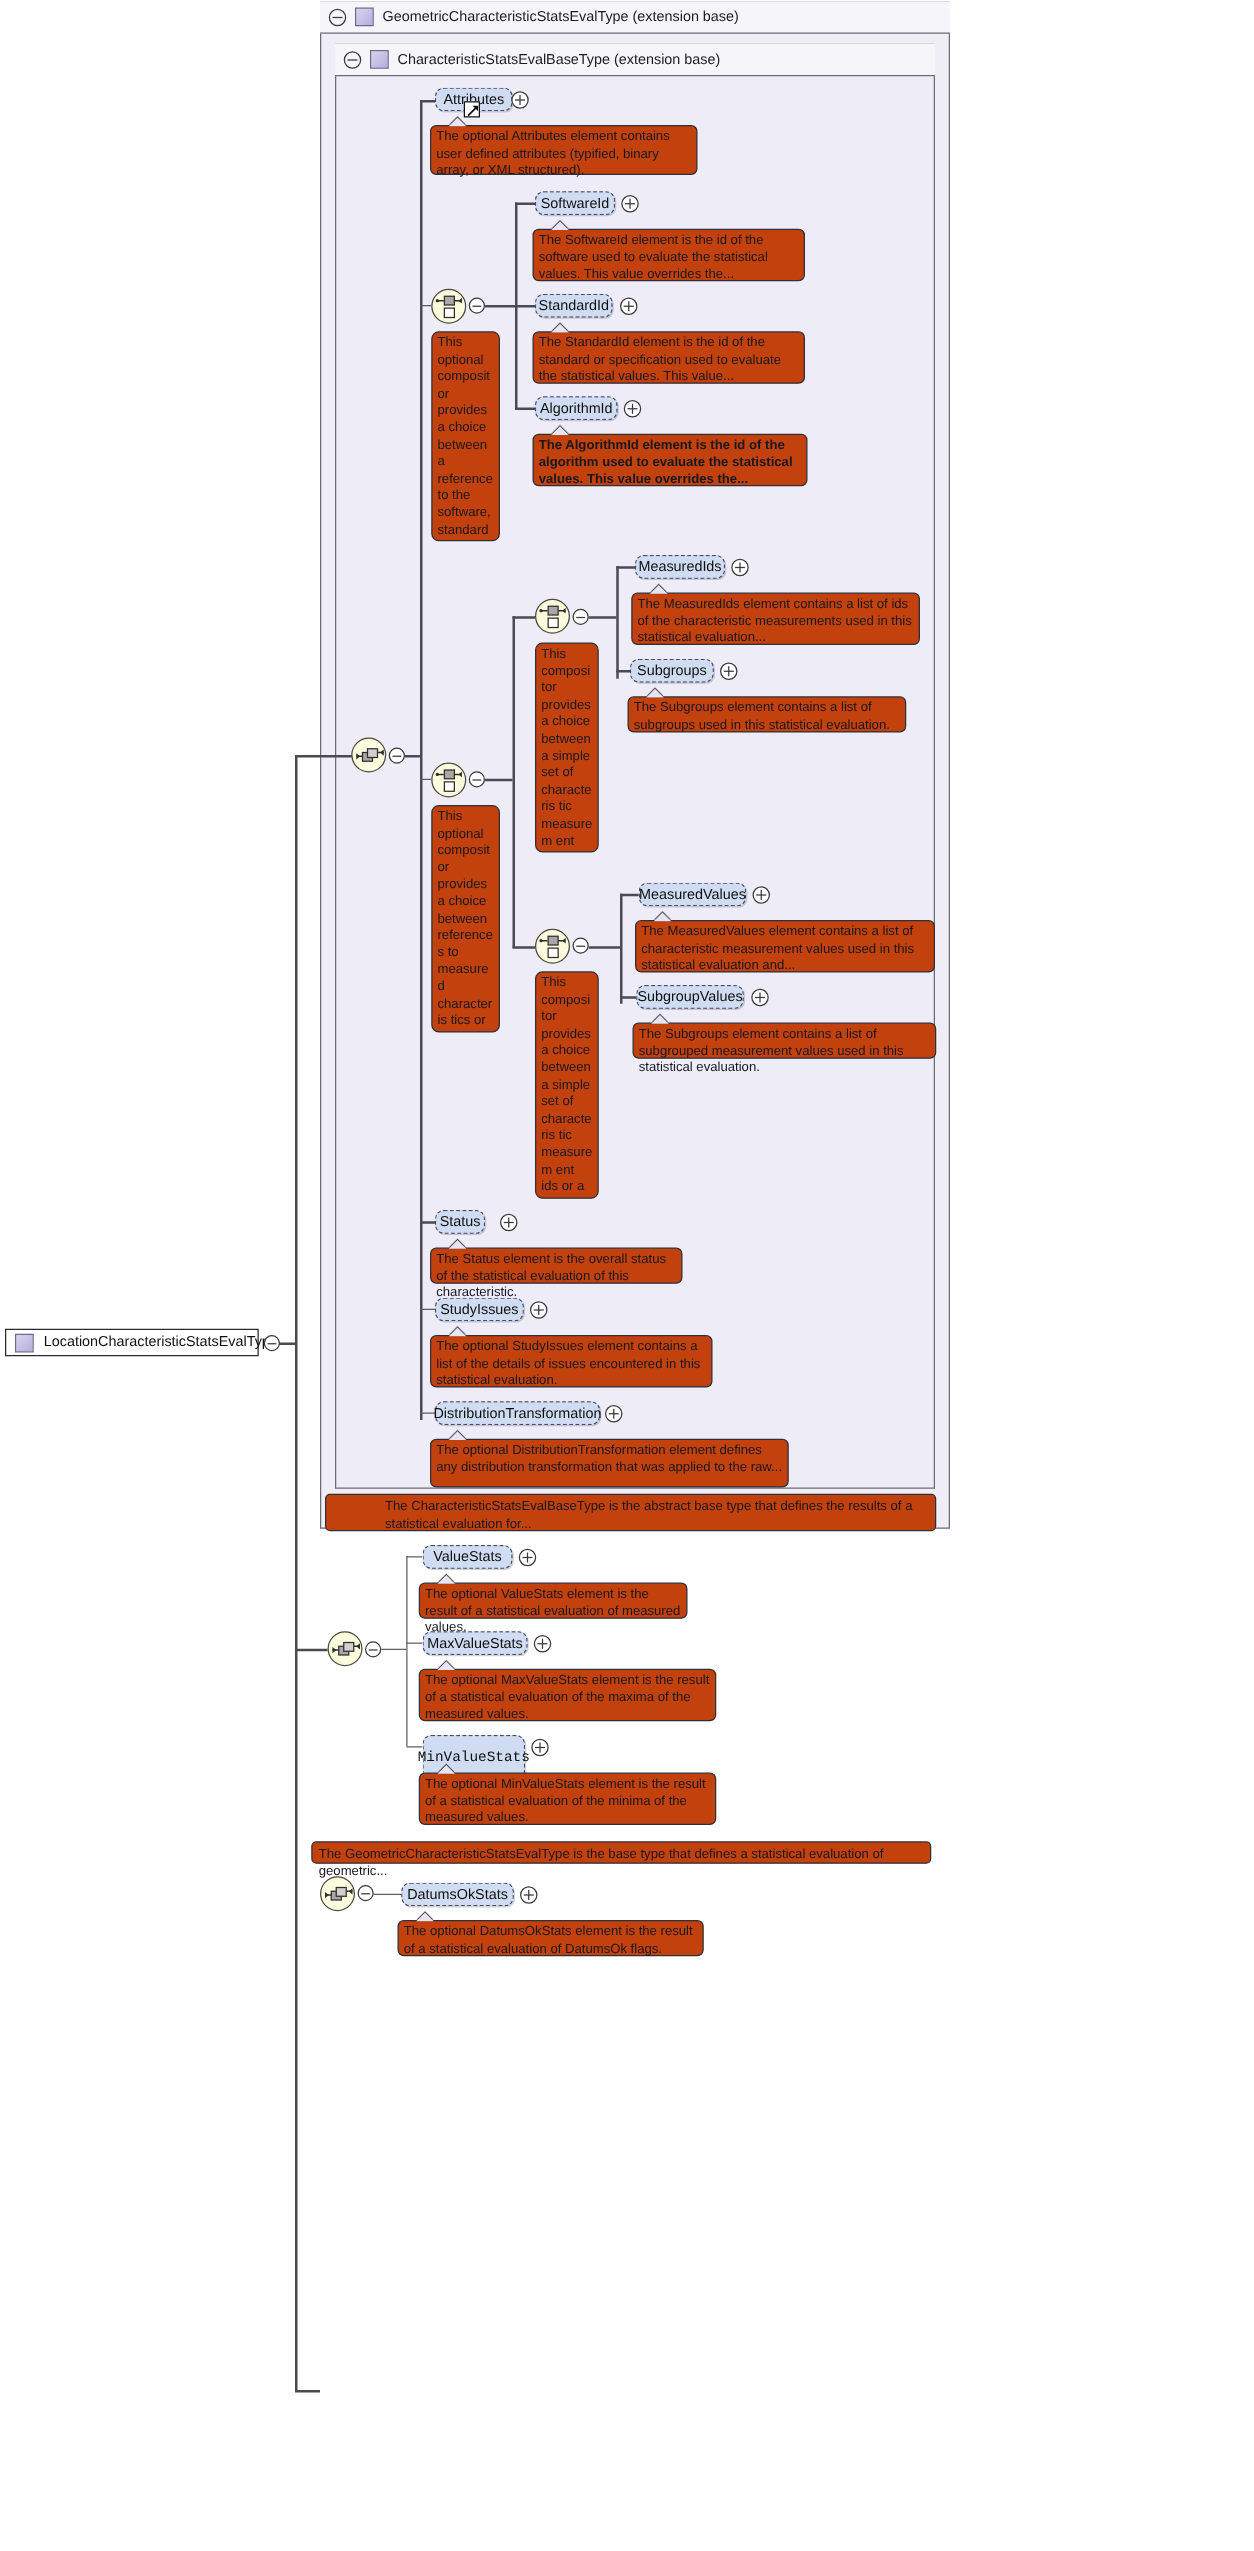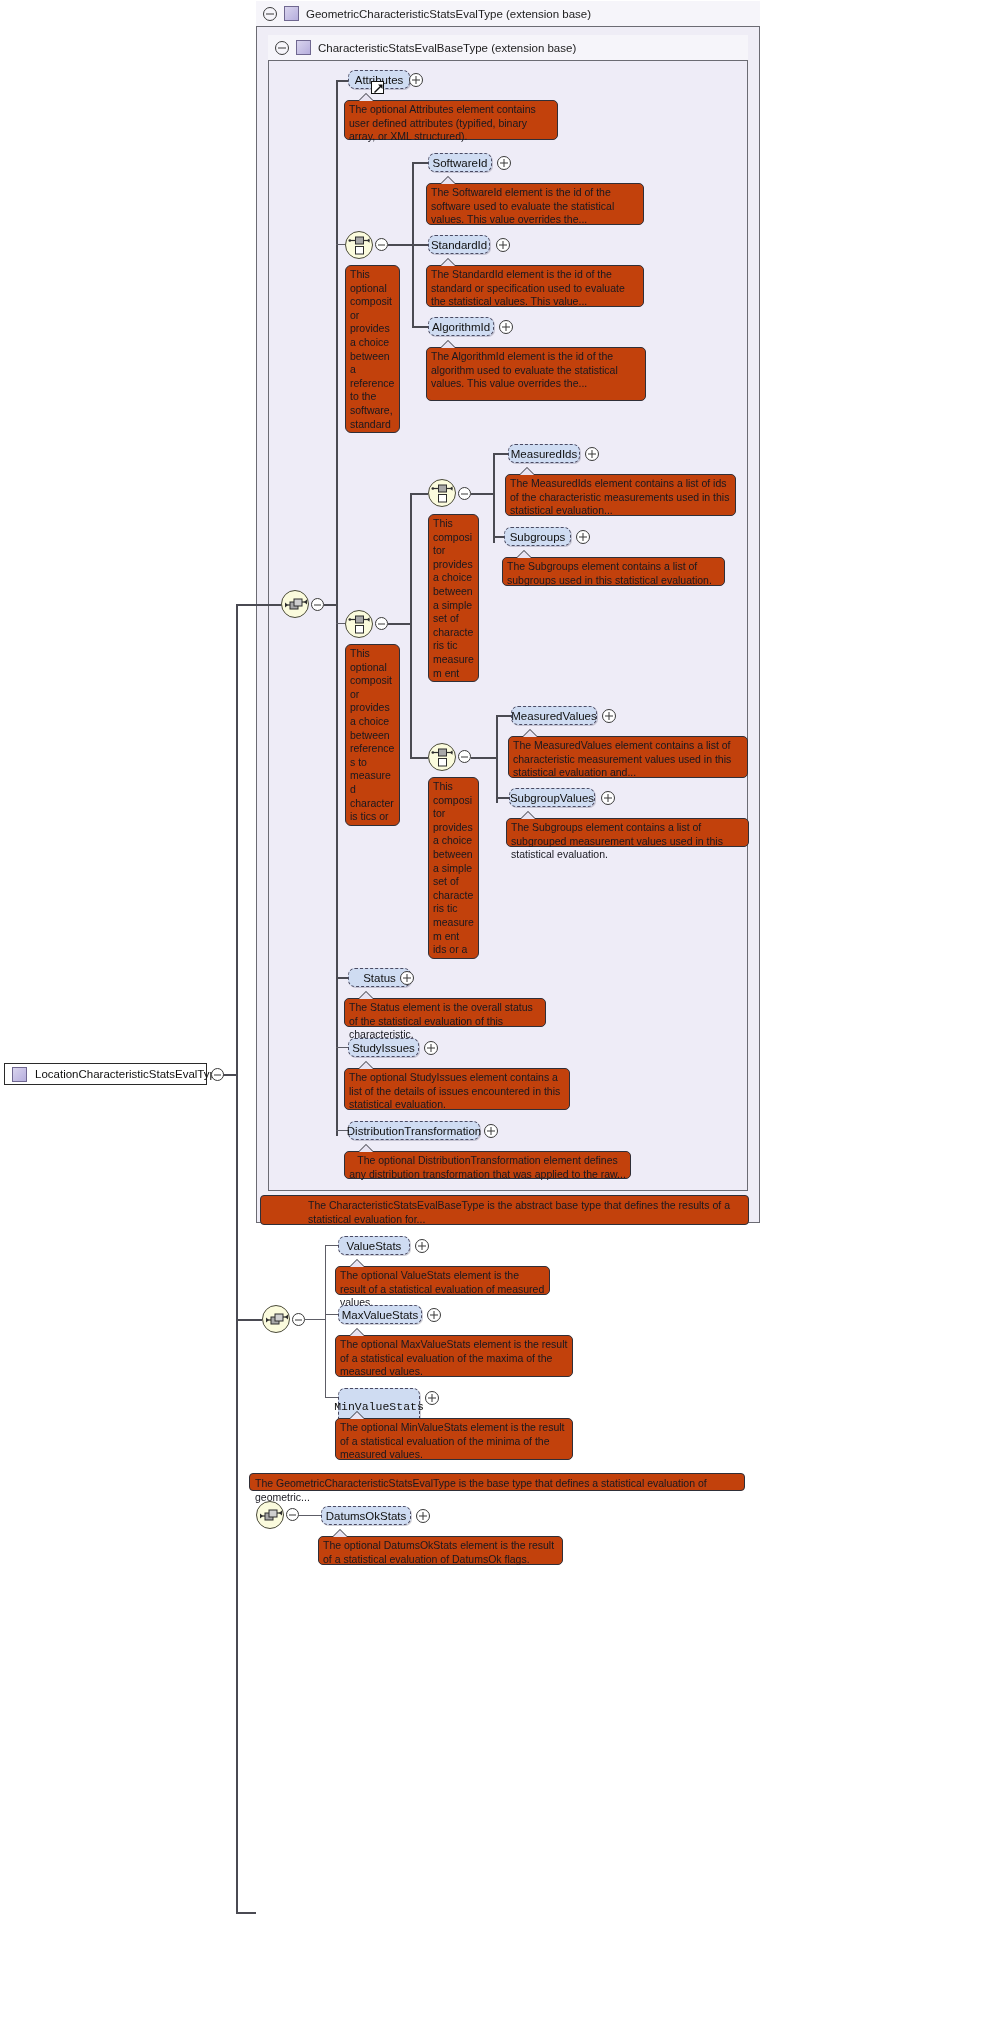--- a/index.html
+++ b/index.html
@@ -257,21 +257,21 @@
   </div>
   <span class="plus-circ" style="position:absolute;left:496px;top:238px;"></span>
   <div class="doc" style="left:426px;top:265px;width:218px;height:42px;">
     <span>The StandardId element is the id of the standard or specification used to evaluate the statistical values. This value...</span>
   </div>
 
   <div class="elbox optional" style="left:428px;top:317px;width:66px;height:19px;">
     <span>AlgorithmId</span>
   </div>
   <span class="plus-circ" style="position:absolute;left:499px;top:320px;"></span>
-  <div class="doc" style="left:426px;top:347px;width:220px;height:54px;">
+  <div class="doc" style="left:426px;top:347px;width:220px;height:42px;font-weight:bold;">
     <span>The AlgorithmId element is the id of the algorithm used to evaluate the statistical values. This value overrides the...</span>
   </div>
 
   <div class="comp" style="left:345px;top:610px;">
     <svg width="24" height="24" viewBox="0 0 24 24">
       <line x1="1.5" y1="6.5" x2="7" y2="6.5" stroke="#2e2e2e" stroke-width="1.2"></line>
       <circle cx="1.8" cy="6.5" r="1.3" fill="#2e2e2e"></circle>
       <rect x="7.5" y="3" width="8" height="7" fill="#a8a8a8" stroke="#2e2e2e"></rect>
       <line x1="15.5" y1="6.5" x2="21.5" y2="6.5" stroke="#2e2e2e" stroke-width="1.2"></line>
       <polygon points="21.5,4.2 21.5,8.8 18.8,6.5" fill="#2e2e2e"></polygon>
@@ -353,41 +353,41 @@
   </div>
 
   <div class="elbox optional" style="left:509px;top:788px;width:86px;height:19px;">
     <span>SubgroupValues</span>
   </div>
   <span class="plus-circ" style="position:absolute;left:601px;top:791px;"></span>
   <div class="doc" style="left:506px;top:818px;width:243px;height:29px;">
     <span>The Subgroups element contains a list of subgrouped measurement values used in this statistical evaluation.</span>
   </div>
 
-  <div class="elbox optional" style="left:348px;top:968px;width:63px;height:19px;text-align:center;">
+  <div class="elbox optional" style="left:348px;top:968px;width:40px;height:19px;text-align:center;">
     <span>Status</span>
   </div>
   <span class="plus-circ" style="position:absolute;left:400px;top:971px;"></span>
   <div class="doc" style="left:344px;top:998px;width:202px;height:29px;">
     <span>The Status element is the overall status of the statistical evaluation of this characteristic.</span>
   </div>
 
   <div class="elbox optional" style="left:348px;top:1038px;width:71px;height:19px;">
     <span>StudyIssues</span>
   </div>
   <span class="plus-circ" style="position:absolute;left:424px;top:1041px;"></span>
   <div class="doc" style="left:344px;top:1068px;width:226px;height:42px;">
     <span>The optional StudyIssues element contains a list of the details of issues encountered in this statistical evaluation.</span>
   </div>
 
   <div class="elbox optional" style="left:348px;top:1121px;width:132px;height:19px;">
     <span>DistributionTransformation</span>
   </div>
   <span class="plus-circ" style="position:absolute;left:484px;top:1124px;"></span>
-  <div class="doc" style="left:344px;top:1151px;width:287px;height:28px;text-align:center;">
+  <div class="doc" style="left:344px;top:1151px;width:287px;height:39px;">
     <span>The optional DistributionTransformation element defines any distribution transformation that was applied to the raw...</span>
   </div>
 
   <div class="doc bar noarrow" style="left:260px;top:1195px;width:489px;height:30px;padding-left:47px;">
     <span>The CharacteristicStatsEvalBaseType is the abstract base type that defines the results of a statistical evaluation for...</span>
   </div>
 
   <div class="typebox" style="left:4px;top:1063px;width:203px;height:22px;">
     <span class="type-swatch"></span>
     <span>LocationCharacteristicStatsEvalType</span>

